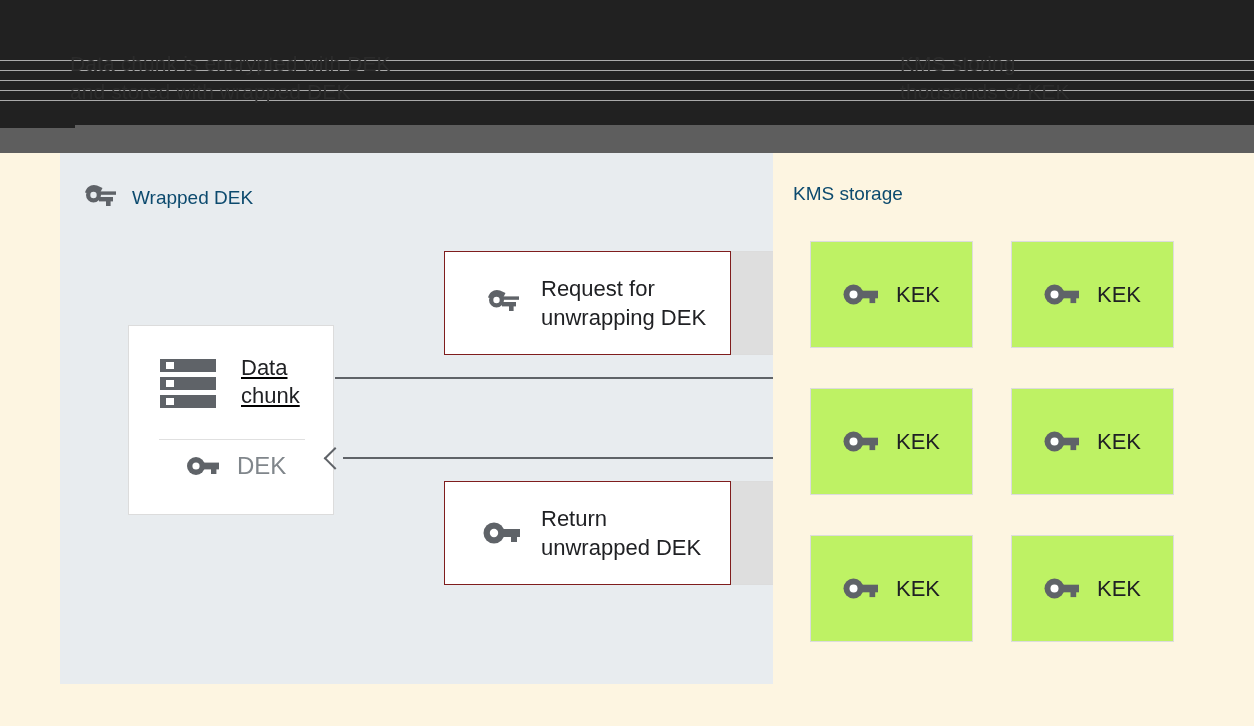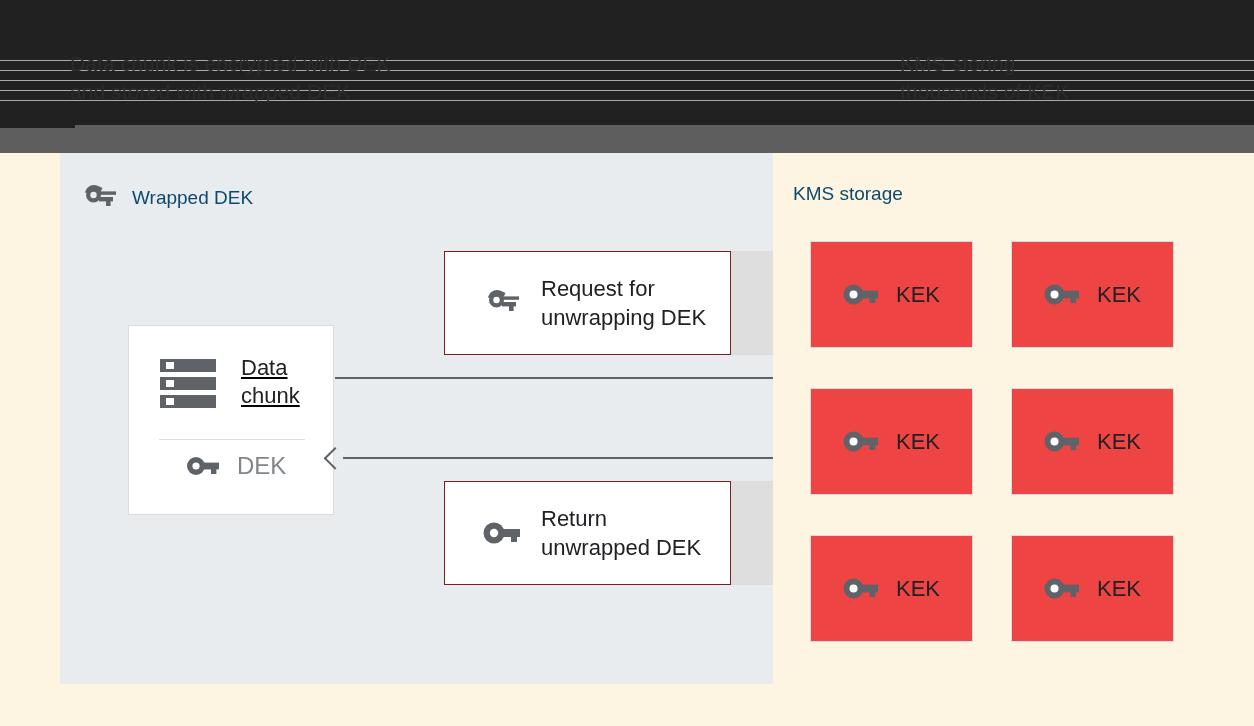--- a/index.html
+++ b/index.html
@@ -214,21 +214,21 @@
   .kek-grid {
     position: absolute;
     left: 37px; top: 88px;
     display: grid;
     grid-template-columns: 163px 163px;
     grid-template-rows: 107px 107px 107px;
     column-gap: 38px;
     row-gap: 40px;
   }
   .kek-card {
-    background: #ef4444;
+    background: #bef264;
     border: 1px solid #dcdcdc;
     box-sizing: border-box;
     display: flex;
     align-items: center;
     justify-content: center;
     gap: 17px;
   }
   .kek-label {
     color: #202124;
     font-size: 22px;

